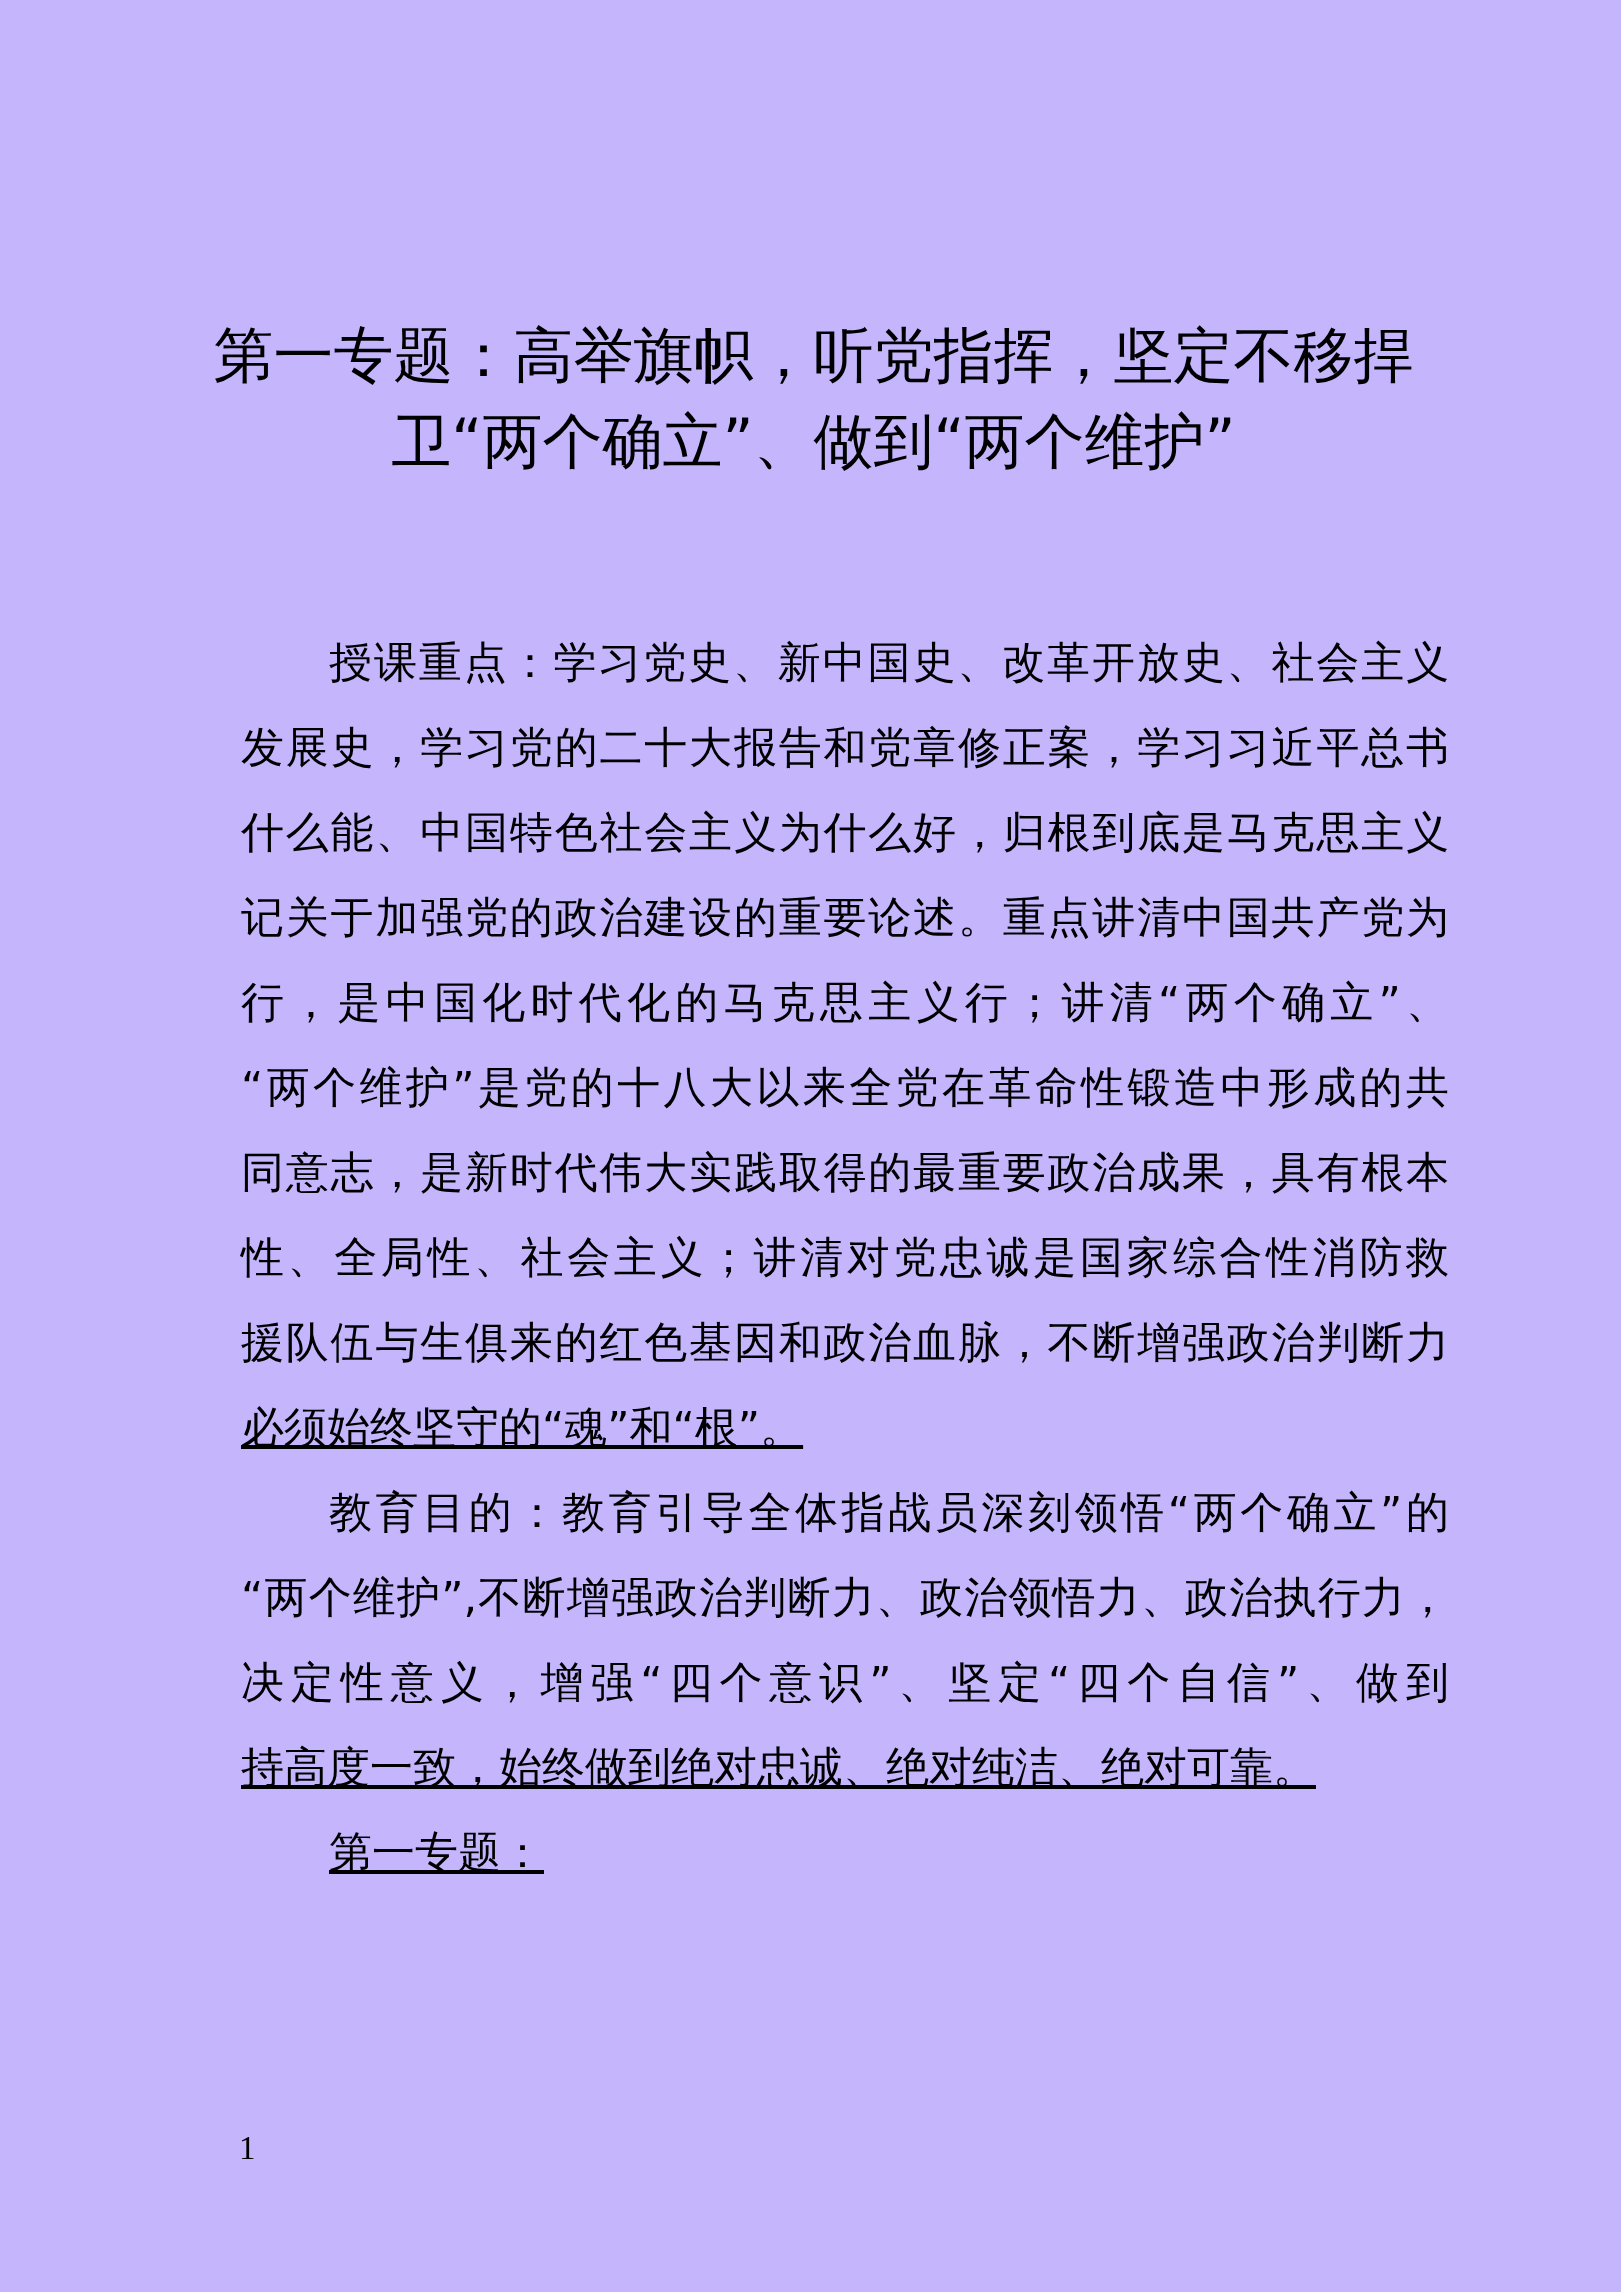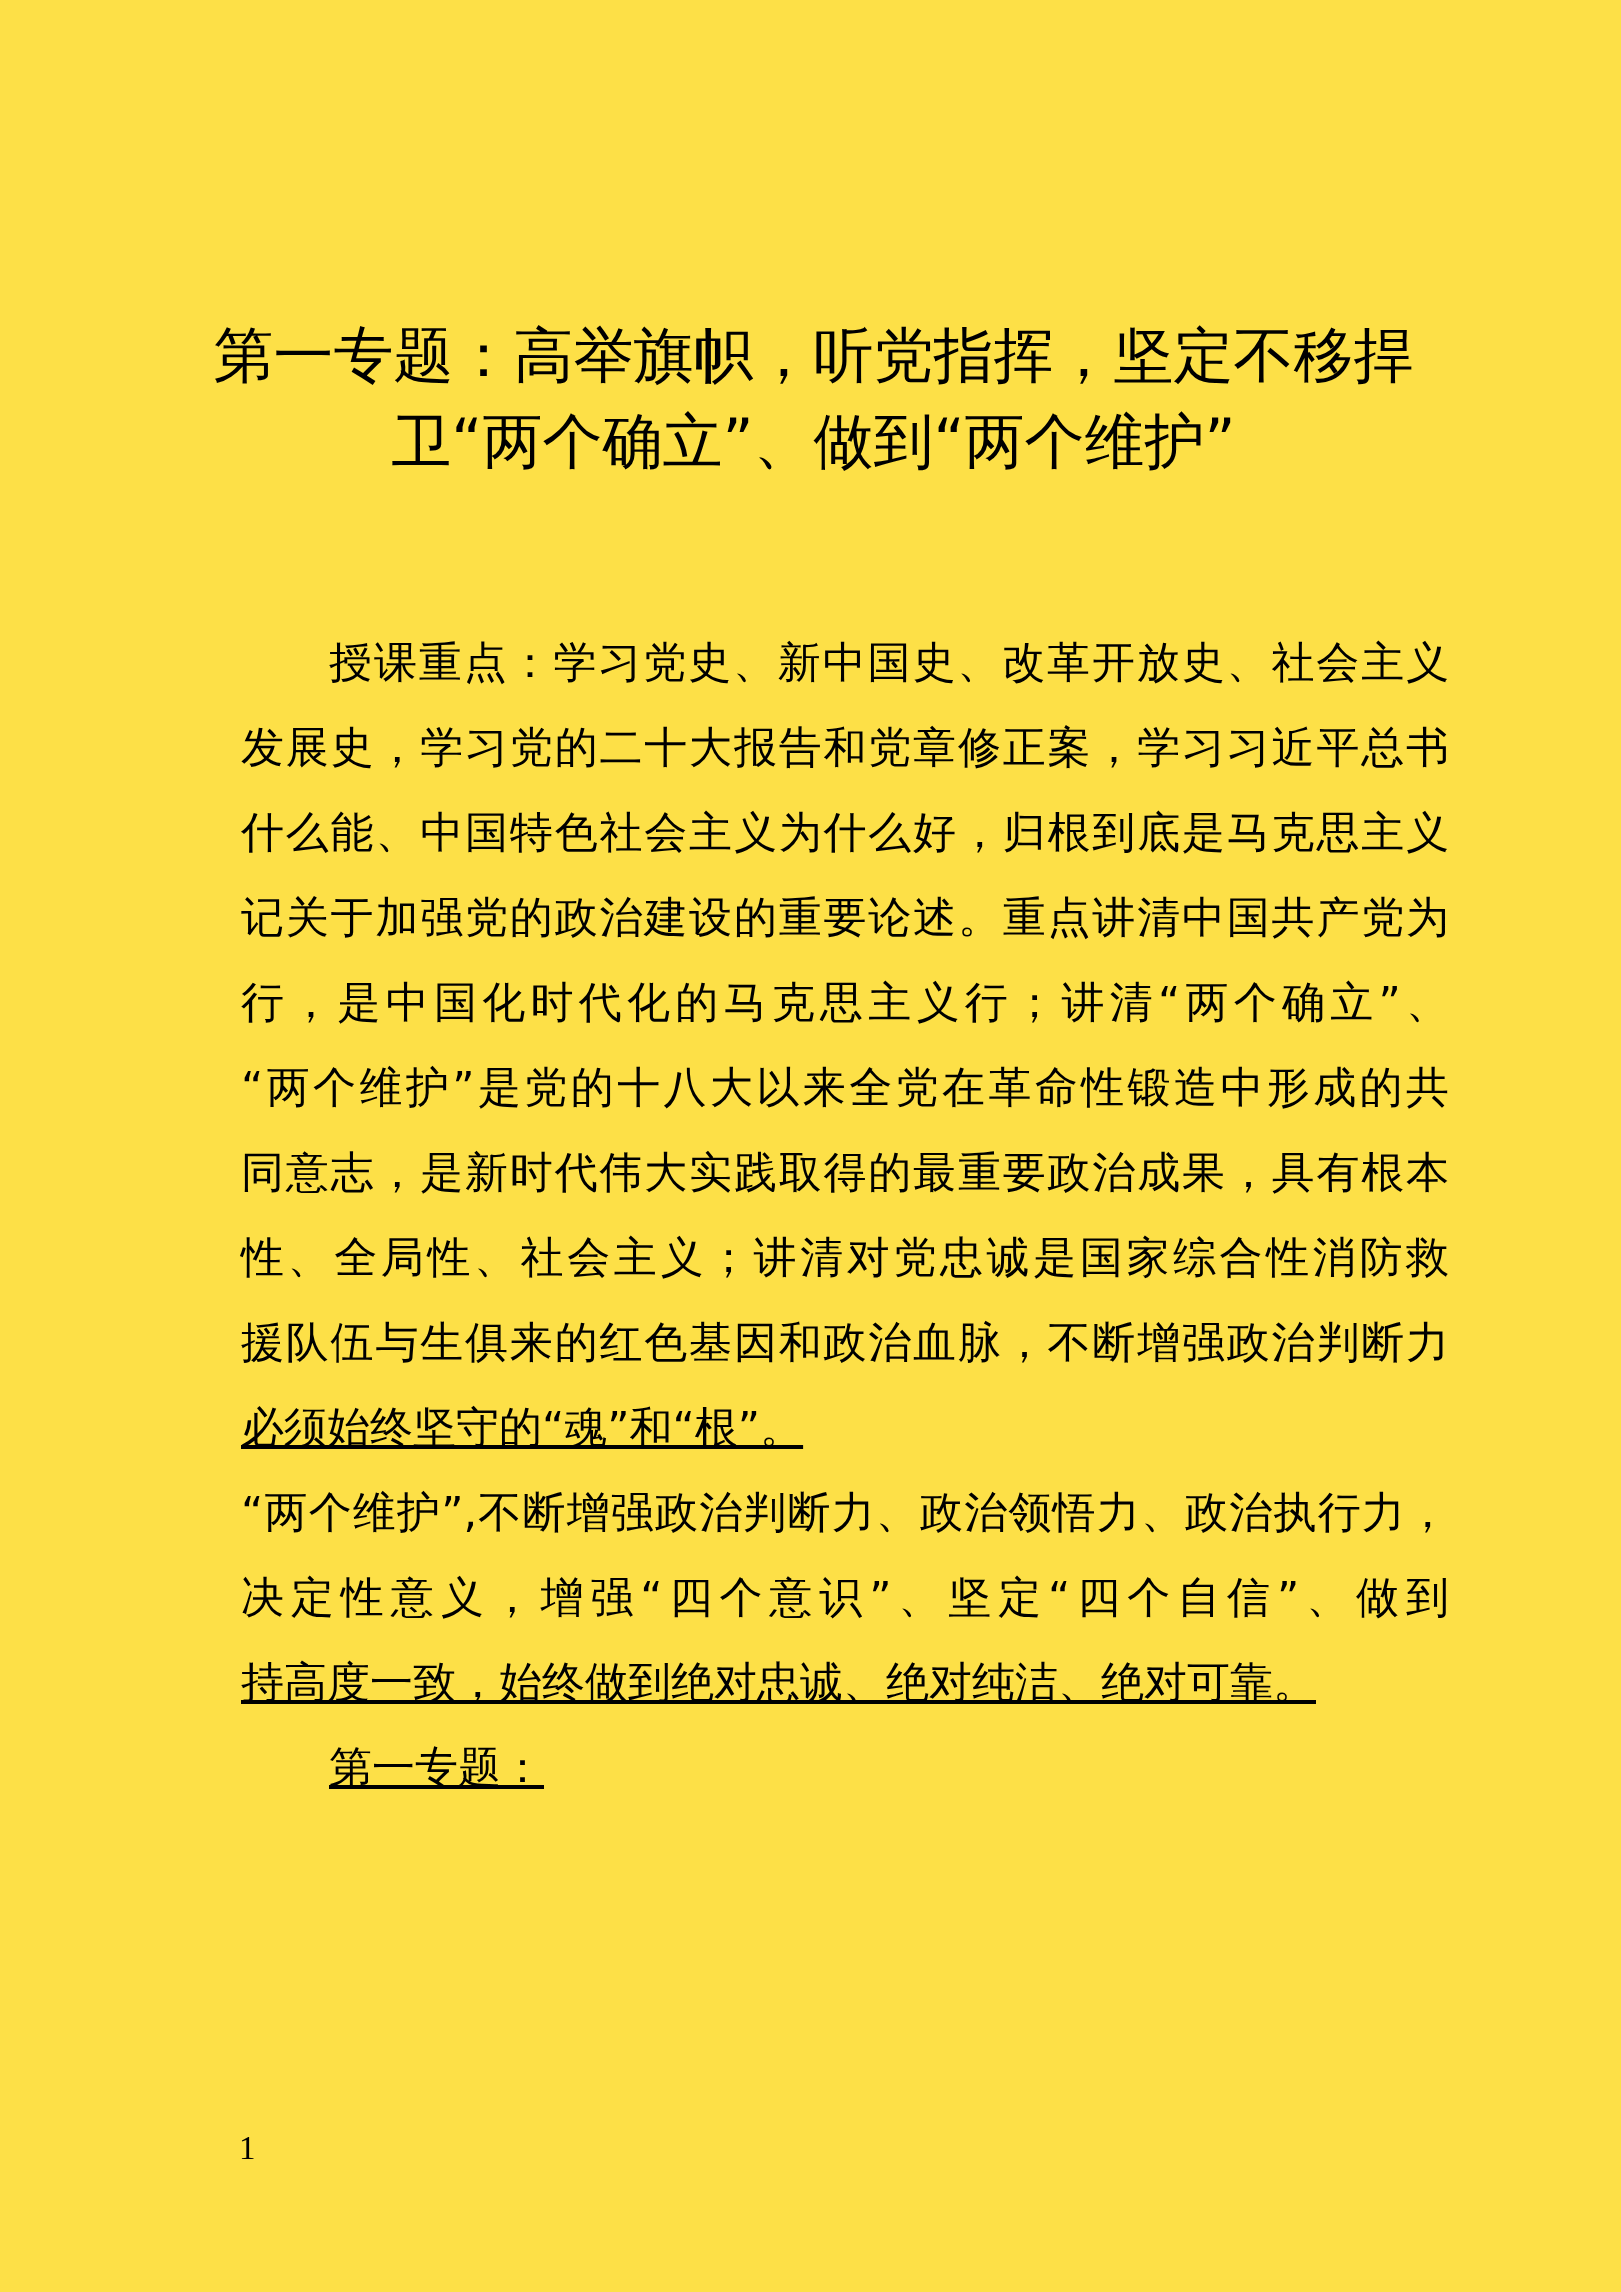--- a/index.html
+++ b/index.html
@@ -14,21 +14,21 @@
       overflow: hidden;
       color: #000000;
       font-family: "DejaVu Sans", "Liberation Sans", sans-serif;
     }
     .page {
       position: absolute;
       left: 0;
       top: 0;
       width: 1621px;
       height: 2293px;
-      background: #fde047;
+      background: #c4b5fd;
     }
     .title {
       position: absolute;
       left: 201px;
       top: 312px;
       width: 1225px;
       margin: 0;
       font-weight: normal;
       font-size: 60px;
       line-height: 86px;
@@ -91,20 +91,21 @@
       <span class="line">记关于加强党的政治建设的重要论述。重点讲清中国共产党为</span>
       <span class="line">行，是中国化时代化的马克思主义行；讲清“两个确立”、</span>
       <span class="line">“两个维护”是党的十八大以来全党在革命性锻造中形成的共</span>
       <span class="line">同意志，是新时代伟大实践取得的最重要政治成果，具有根本</span>
       <span class="line">性、全局性、社会主义；讲清对党忠诚是国家综合性消防救</span>
       <span class="line">援队伍与生俱来的红色基因和政治血脉，不断增强政治判断力</span>
       <span class="line last">必须始终坚守的“魂”和“根”。</span>
     </div>
 
     <div>
+      <span class="line indent">教育目的：教育引导全体指战员深刻领悟“两个确立”的</span>
       <span class="line">“两个维护”,不断增强政治判断力、政治领悟力、政治执行力，</span>
       <span class="line">决定性意义，增强“四个意识”、坚定“四个自信”、做到</span>
       <span class="line last">持高度一致，始终做到绝对忠诚、绝对纯洁、绝对可靠。</span>
     </div>
 
     <div>
       <span class="line indent last">第一专题：</span>
     </div>
 
   </div>

